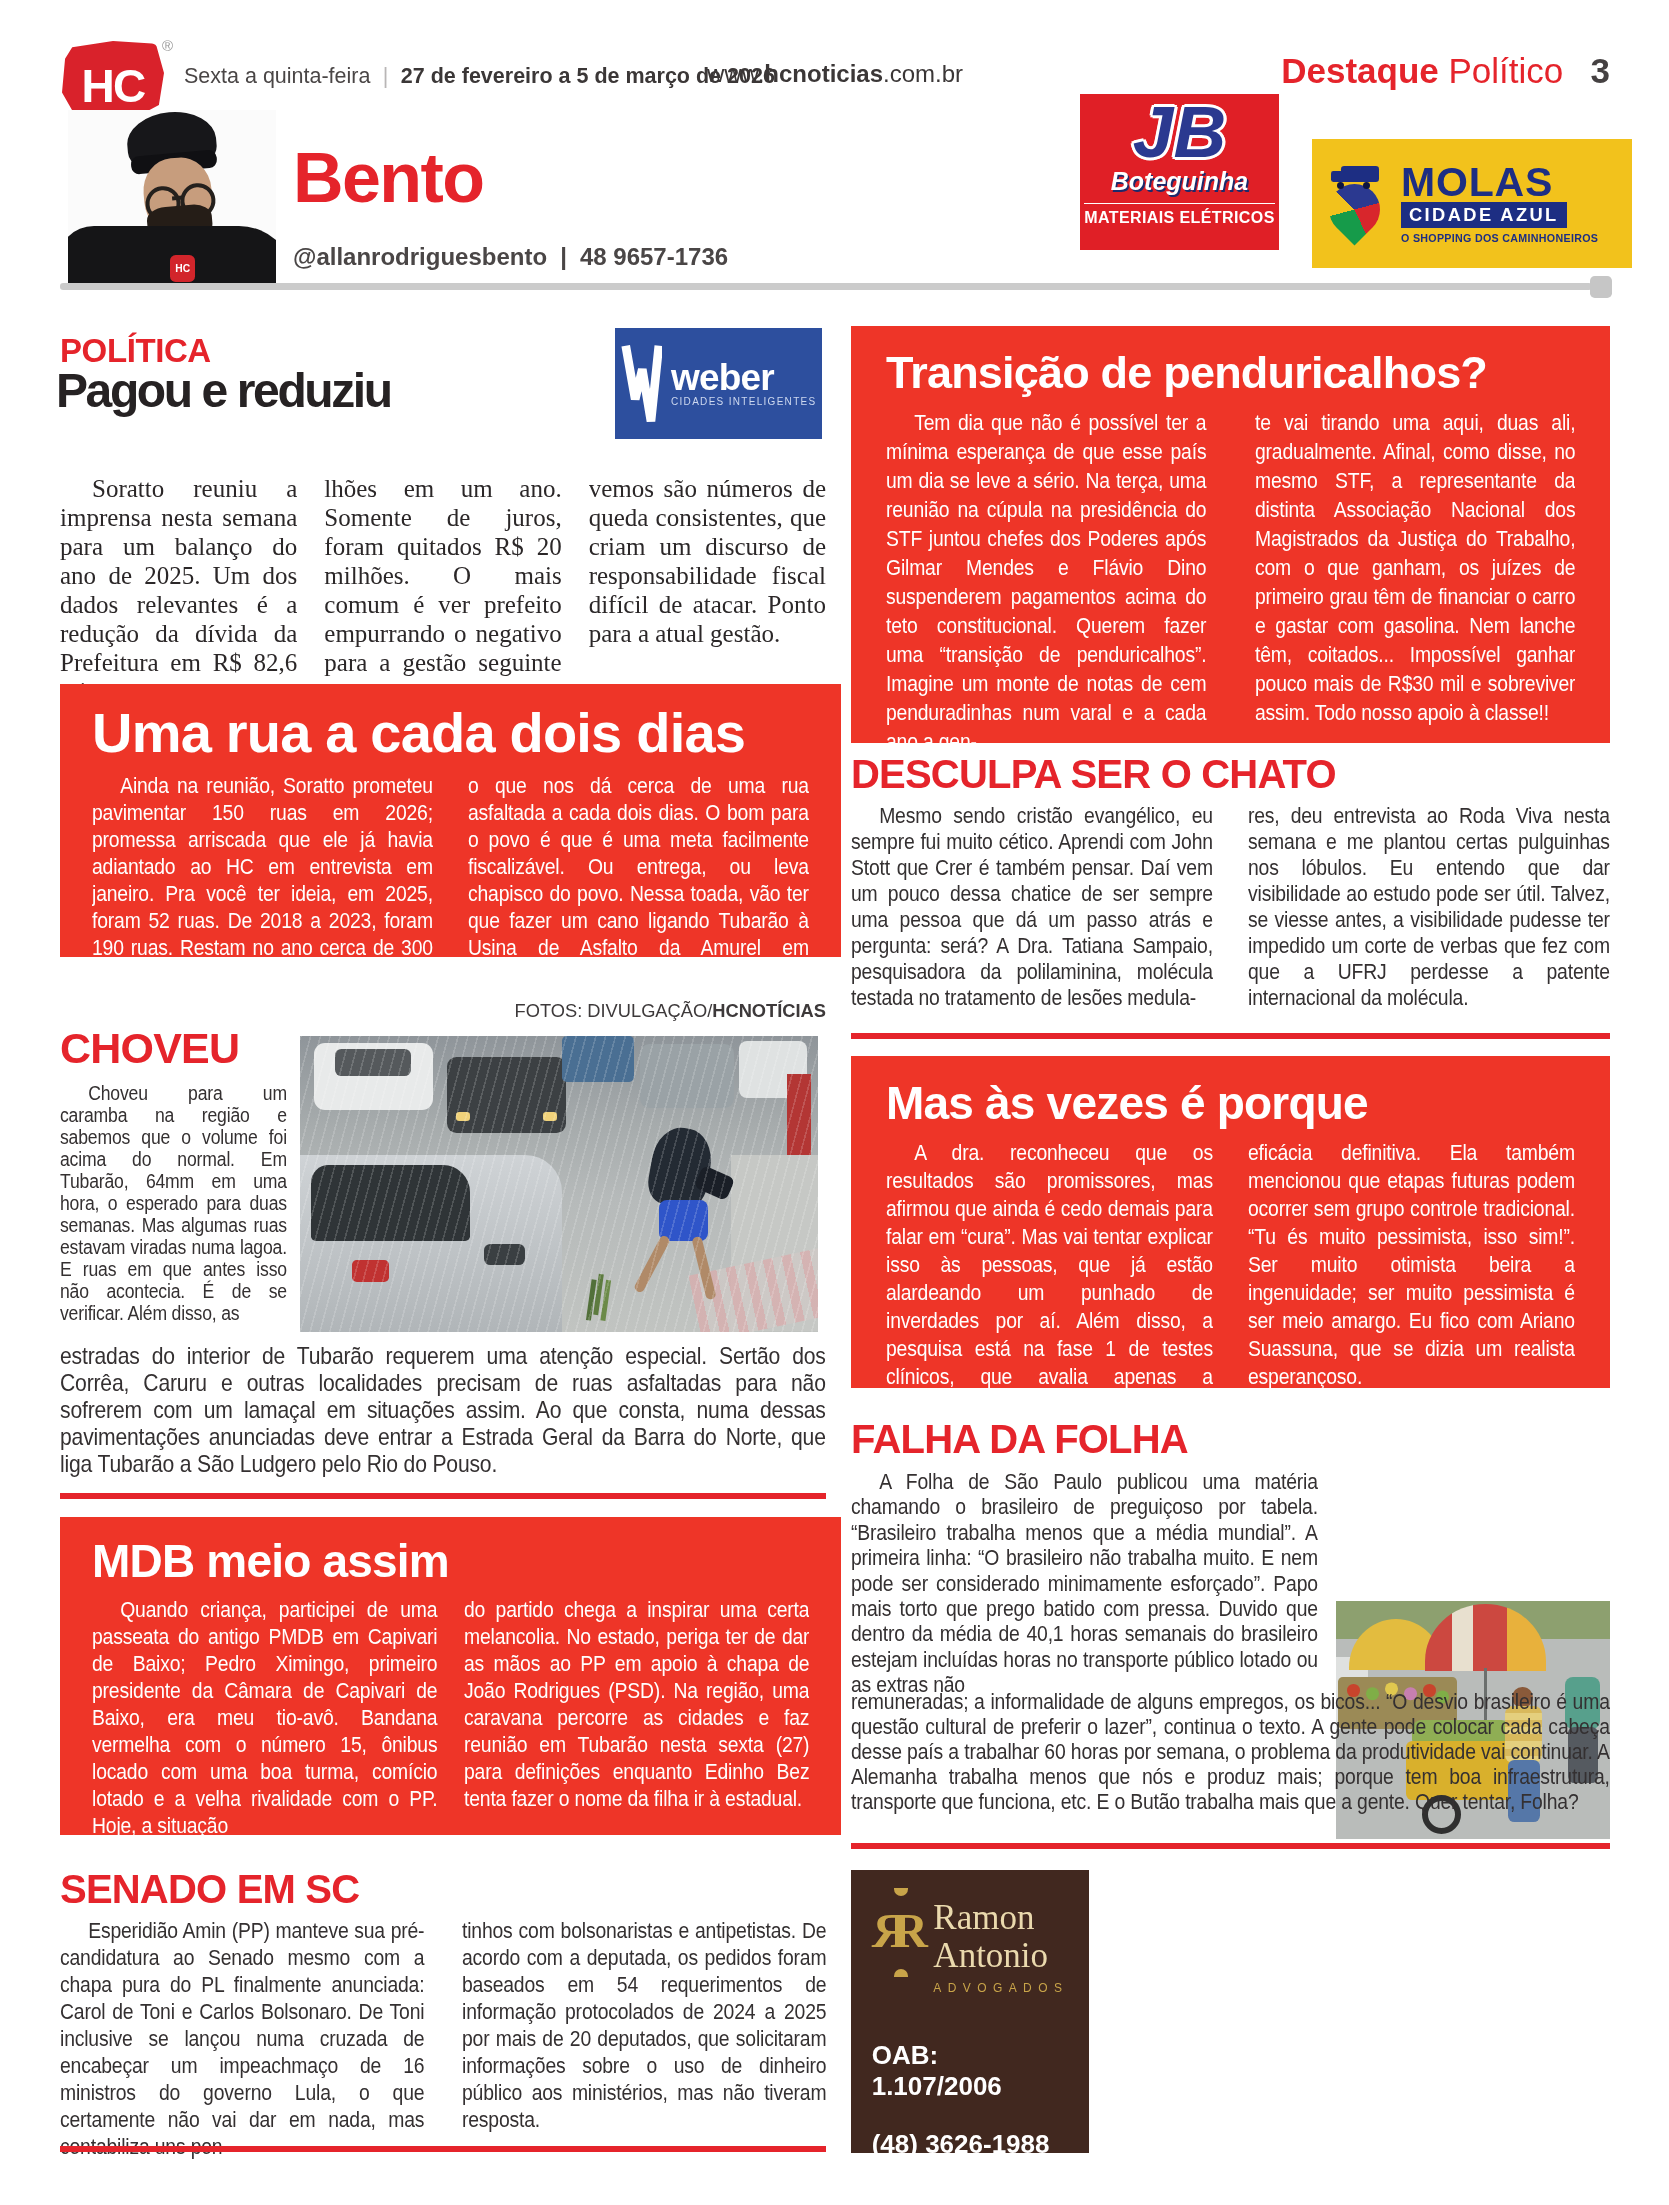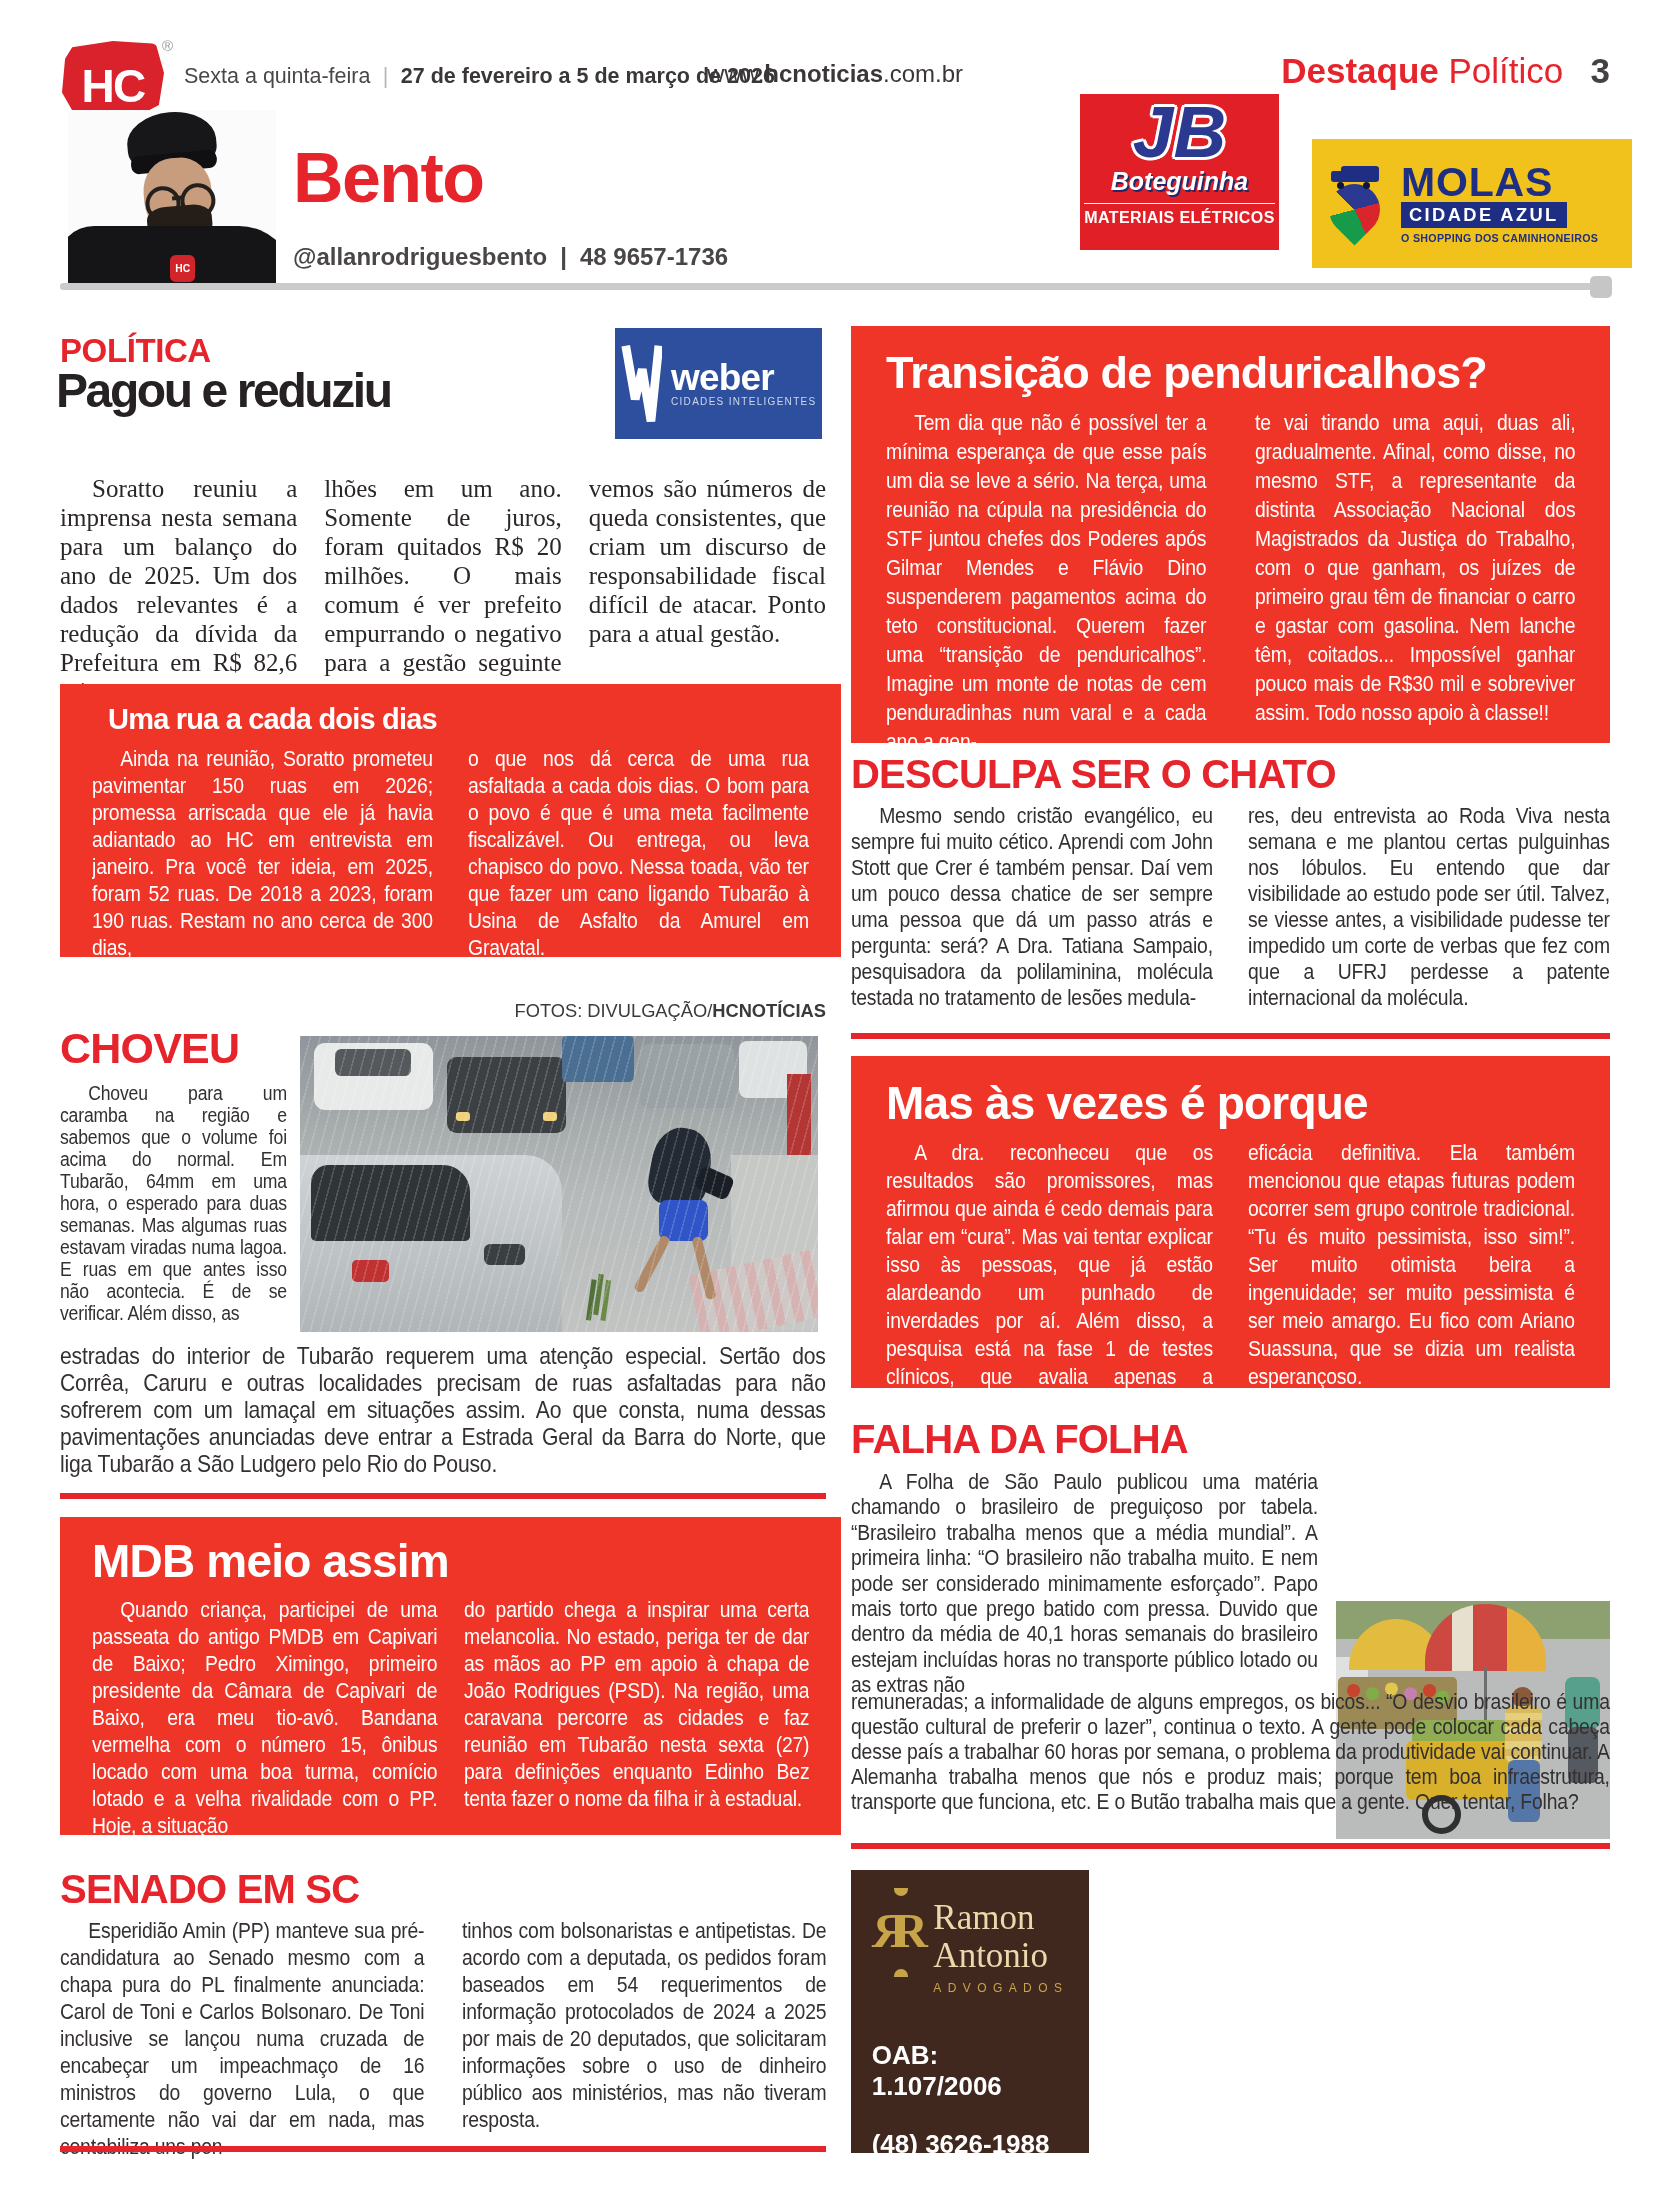--- a/index.html
+++ b/index.html
@@ -144,21 +144,21 @@
     </div>
   </div>
 
   <div class="abs cols" style="left:60px;top:474px;width:766px;gap:27px;">
     <div class="col serifbody indent">Soratto reuniu a imprensa nesta semana para um balanço do ano de 2025. Um dos dados relevantes é a redução da dívida da Prefeitura em R$ 82,6 mi-</div>
     <div class="col serifbody">lhões em um ano. Somente de juros, foram quitados R$ 20 milhões. O mais comum é ver prefeito empurrando o negativo para a gestão seguinte e o que</div>
     <div class="col serifbody">vemos são números de queda consistentes, que criam um discurso de responsabilidade fiscal difícil de atacar. Ponto para a atual gestão.</div>
   </div>
 
   <div class="abs redbox" style="left:60px;top:684px;width:781px;height:273px;padding:20.7px 32px;box-sizing:border-box;">
-    <div class="boxhead" style="font-size:29px;margin-left:16px;">Uma rua a cada dois dias</div>
+    <div class="boxhead" style="font-size:56px;">Uma rua a cada dois dias</div>
     <div class="cols" style="gap:35px;margin-top:11px;">
       <div class="col">
           <div class="sq boxtext indent" style="line-height:27px;">Ainda na reunião, Soratto prometeu pavimentar 150 ruas em 2026; promessa arriscada que ele já havia adiantado ao HC em entrevista em janeiro. Pra você ter ideia, em 2025, foram 52 ruas. De 2018 a 2023, foram 190 ruas. Restam no ano cerca de 300 dias,</div>
         </div>
       <div class="col">
           <div class="sq boxtext" style="line-height:27px;">o que nos dá cerca de uma rua asfaltada a cada dois dias. O bom para o povo é que é uma meta facilmente fiscalizável. Ou entrega, ou leva chapisco do povo. Nessa toada, vão ter que fazer um cano ligando Tubarão à Usina de Asfalto da Amurel em Gravatal.</div>
         </div>
     </div>
   </div>
 

